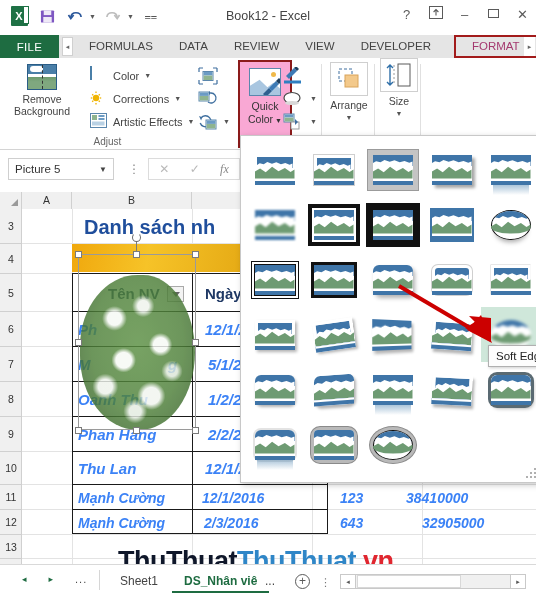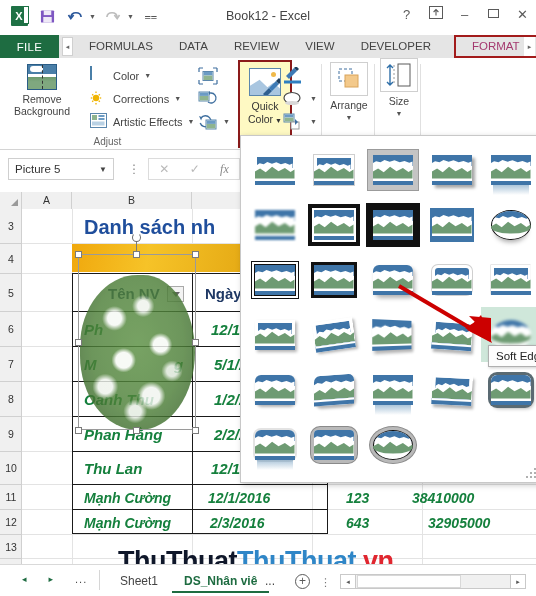--- a/index.html
+++ b/index.html
@@ -138,21 +138,21 @@
   .size-grp { position: absolute; left: 378px; top: 0; width: 42px; }
   .sq-ic {
     width: 38px; height: 34px; border: 1px solid #cfcfcf; background: #fff; margin: 0 auto;
     position: relative;
   }
   .lblmid { text-align: center; font-size: 10.5px; color: #444; margin-top: 3px; }
   .dcaret { text-align: center; font-size: 7px; color: #555; margin-top: 1px; }
 
   .qs-btn {
     position: absolute; left: 238px; top: 2px; width: 54px; height: 88px;
-    border: 2px solid #8b1a1a; background: #fef9c3;
+    border: 2px solid #8b1a1a; background: #f9a8d4;
     display: flex; flex-direction: column; align-items: center; justify-content: flex-start;
   }
   .qs-ic {
     width: 32px; height: 28px; margin-top: 6px; background: #fff; border: 1px solid #5b87ad;
     position: relative; overflow: hidden;
   }
   .qs-ic .sky { position:absolute; left:0; top:0; right:0; height:11px; background:#fff; }
   .qs-ic .sun { position:absolute; right:4px; top:3px; width:5px; height:5px; border-radius:50%; background:#f0b94a; }
   .qs-ic .mtn {
     position:absolute; left:0; bottom:0; right:0; height:17px;
@@ -221,22 +221,22 @@
   .banner {
     position: absolute;
     background: linear-gradient(100deg,#f0a80d 0%, #f6c328 30%, #e8ae18 62%, #d89a0a 100%);
     overflow: hidden;
   }
   .banner .exc {
     position: absolute; right: 2px; top: 1px; color: #e01b1b; font-weight: bold; font-style: italic;
     font-size: 17px; font-family: "Liberation Serif", serif; text-decoration: underline;
   }
   .tbl-cell {
-    position: absolute; color: #15803d; font-style: italic; font-weight: bold;
-    display: flex; align-items: center; white-space: nowrap; margin-left: 6px;
+    position: absolute; color: #3b82f6; font-style: italic; font-weight: bold;
+    display: flex; align-items: center; white-space: nowrap;
   }
   .tbl-hdr {
     position: absolute; color: #1f3864; font-weight: bold; font-style: normal;
     display: flex; align-items: center; white-space: nowrap;
   }
   .tblborder { position: absolute; border: 1px solid #1a1a1a; }
 
   .filter-btn {
     position: absolute; width: 17px; height: 16px; border: 1px solid #a9a9a9;
     background: #f3f3f3; display: flex; align-items: center; justify-content: center;

